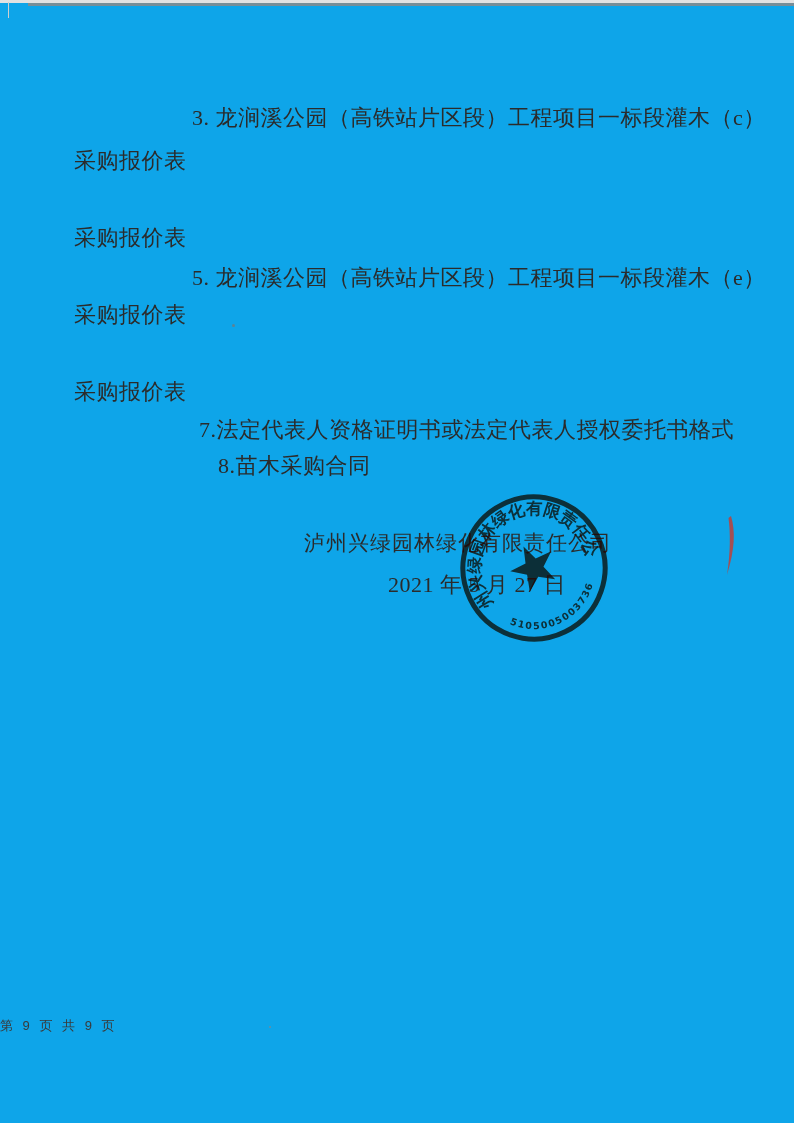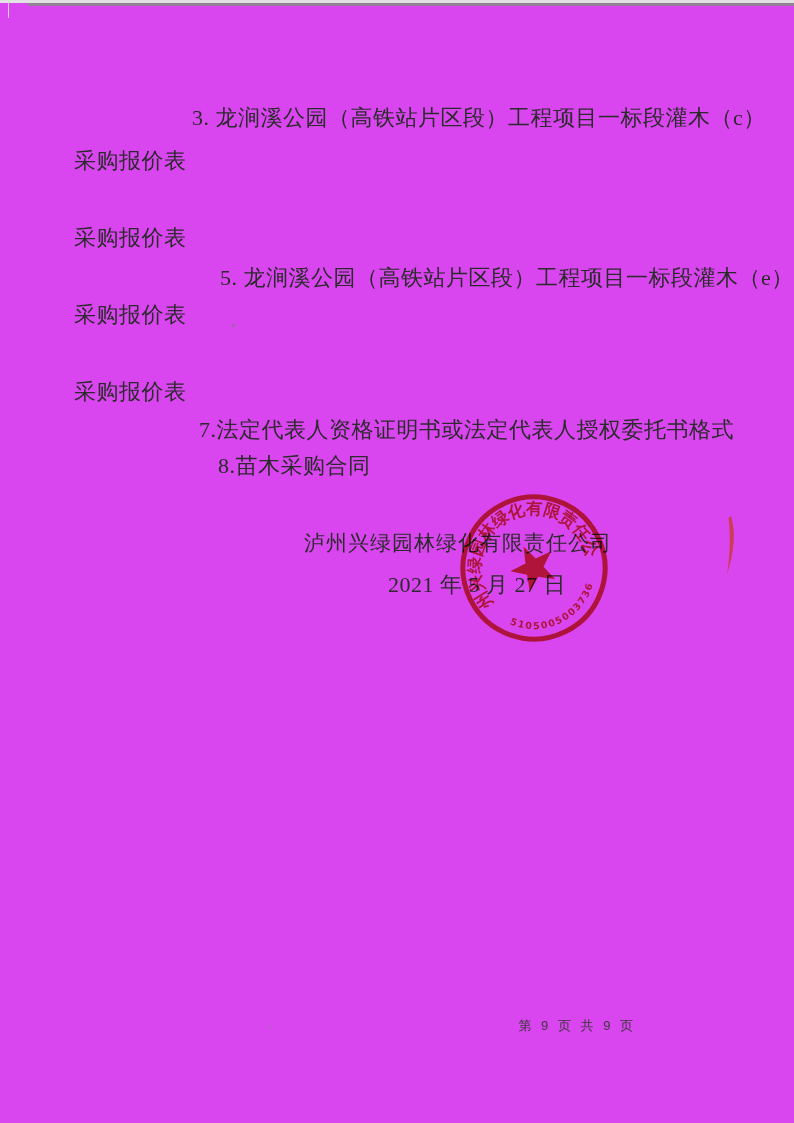--- a/index.html
+++ b/index.html
@@ -4,21 +4,21 @@
 <style>
   * { margin: 0; padding: 0; box-sizing: border-box; }
   html, body { background: #ffffff; }
   body {
     width: 794px; height: 1123px;
     position: relative;
     overflow: hidden;
     font-family: "Liberation Serif", "DejaVu Serif", serif;
     color: #2b2b2b;
   }
-  .page { position: absolute; inset: 0; background: #d946ef; }
+  .page { position: absolute; inset: 0; background: #0ea5e9; }
 
   
   .scan-top-light { position: absolute; top: 0; left: 0; width: 794px; height: 3px; background: #e2e2e2; }
   .scan-top-dark  { position: absolute; top: 3px; left: 28px; width: 766px; height: 3px; background: #8a8a8a; opacity: .85; }
   .scan-left-mark { position: absolute; top: 2px; left: 8px; width: 1px; height: 16px; background: #cfcfcf; }
   .speck { position: absolute; background: #777; border-radius: 50%; opacity: .75; }
   .speck-1 { left: 232px; top: 324px; width: 3px; height: 3px; }
   .speck-2 { left: 269px; top: 1026px; width: 2px; height: 2px; background:#888; }
 
   
@@ -27,21 +27,21 @@
     font-size: 22px;
     line-height: 30px;
     white-space: nowrap;
     letter-spacing: 0.5px;
     color: #2b2b2b;
   }
   .li3-1 { left: 192px; top: 103px; }
   .li3-2 { left: 74px;  top: 146px; }
   .li4-1 { left: 192px; top: 184px; }
   .li4-2 { left: 74px;  top: 223px; }
-  .li5-1 { left: 192px; top: 263px; margin-left: 28px; }
+  .li5-1 { left: 192px; top: 263px; }
   .li5-2 { left: 74px;  top: 300px; }
   .li6-1 { left: 192px; top: 339px; }
   .li6-2 { left: 74px;  top: 377px; }
   .li7   { left: 199px; top: 415px; text-align: center; }
   .li8   { left: 218px; top: 451px; }
   .sig-company { left: 304px; top: 528px; font-size: 21px; letter-spacing: 1px; }
   .sig-date    { left: 388px; top: 570px; }
 
   
   .seal {
@@ -64,21 +64,21 @@
     fill: #c9392e;
   }
   .seal-star { fill: #cb382c; }
 
   .ink-sliver { position: absolute; left: 722px; top: 515px; width: 16px; height: 62px; }
 
   
   .footer {
     position: absolute;
     left: 0; top: 1017px; width: 636px;
-    text-align: right;
+    text-align: left;
     font-size: 13px;
     letter-spacing: 3px;
     color: #3a3a3a;
     font-family: "Liberation Sans", "DejaVu Sans", sans-serif;
   }
 </style>
 </head>
 <body>
 
 <div class="page">

